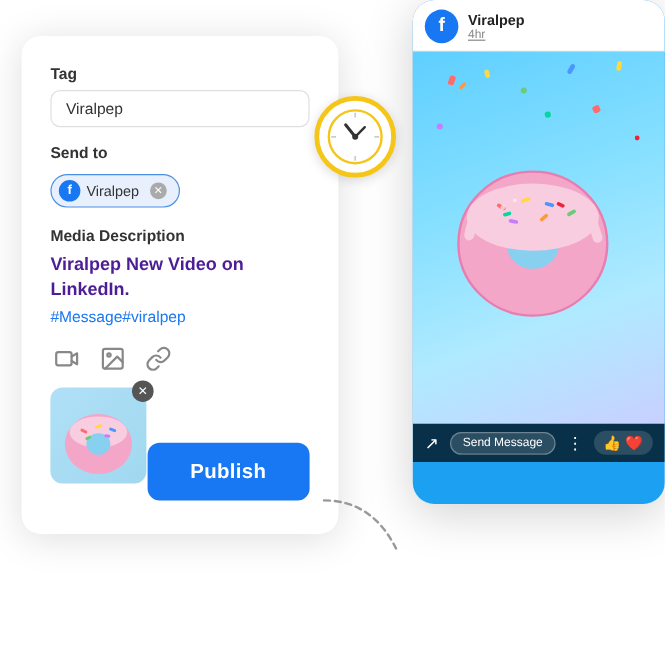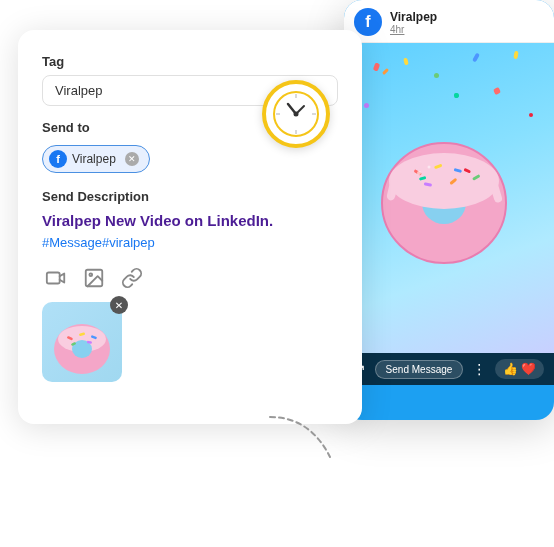--- a/index.html
+++ b/index.html
@@ -17,21 +17,21 @@
       position: relative;
       width: 554px;
       height: 547px;
     }
 
     
     .form-card {
       position: absolute;
       top: 30px;
       left: 18px;
-      width: 344px;
+      width: 264px;
       background: #fff;
       border-radius: 16px;
       box-shadow: 0 4px 32px rgba(0,0,0,0.13);
       padding: 24px 24px 28px 24px;
       z-index: 2;
     }
 
     .field-label {
       font-size: 13px;
       font-weight: 600;
@@ -425,21 +425,21 @@
     <div class="post-to-section">
       <div class="field-label">Send to</div>
       <div class="post-to-chip">
         <div class="fb-icon-small">f</div>
         <span>Viralpep</span>
         <span class="chip-x">✕</span>
       </div>
     </div>
 
     <div class="post-description-section">
-      <div class="field-label">Send Description</div>
+      <div class="field-label">Media Description</div>
       <div class="post-desc-text">Viralpep New Video on LinkedIn.</div>
       <div class="hashtag-text">#Message#viralpep</div>
     </div>
 
     <div class="post-media-section">
       <div class="media-icons-row">
 
         <div class="media-icon">
           <svg viewBox="0 0 24 24" fill="none" stroke="#888" stroke-width="2" stroke-linecap="round" stroke-linejoin="round">
             <rect x="2" y="6" width="14" height="12" rx="2"></rect>
@@ -474,19 +474,20 @@
             <rect x="32" y="26" width="6" height="2.5" rx="1.2" fill="#ffd93d" transform="rotate(-15,35,27)"></rect>
             <rect x="44" y="29" width="6" height="2.5" rx="1.2" fill="#4d96ff" transform="rotate(20,47,30)"></rect>
             <rect x="24" y="36" width="5" height="2.5" rx="1.2" fill="#6bcb77" transform="rotate(-25,26,37)"></rect>
             <rect x="40" y="34" width="5" height="2.5" rx="1.2" fill="#c77dff" transform="rotate(10,42,35)"></rect>
           </svg>
         </div>
         <div class="thumbnail-close">✕</div>
       </div>
     </div>
 
+    <button class="publish-btn">Publish</button>
   </div>
 
   <svg class="dashed-curve" viewBox="0 0 80 60" width="80" height="60">
     <path d="M10,10 Q50,10 70,50" stroke="#999" stroke-width="2" fill="none" stroke-dasharray="5,4" stroke-linecap="round"></path>
   </svg>
 
 </div>
 
 </body></html>

